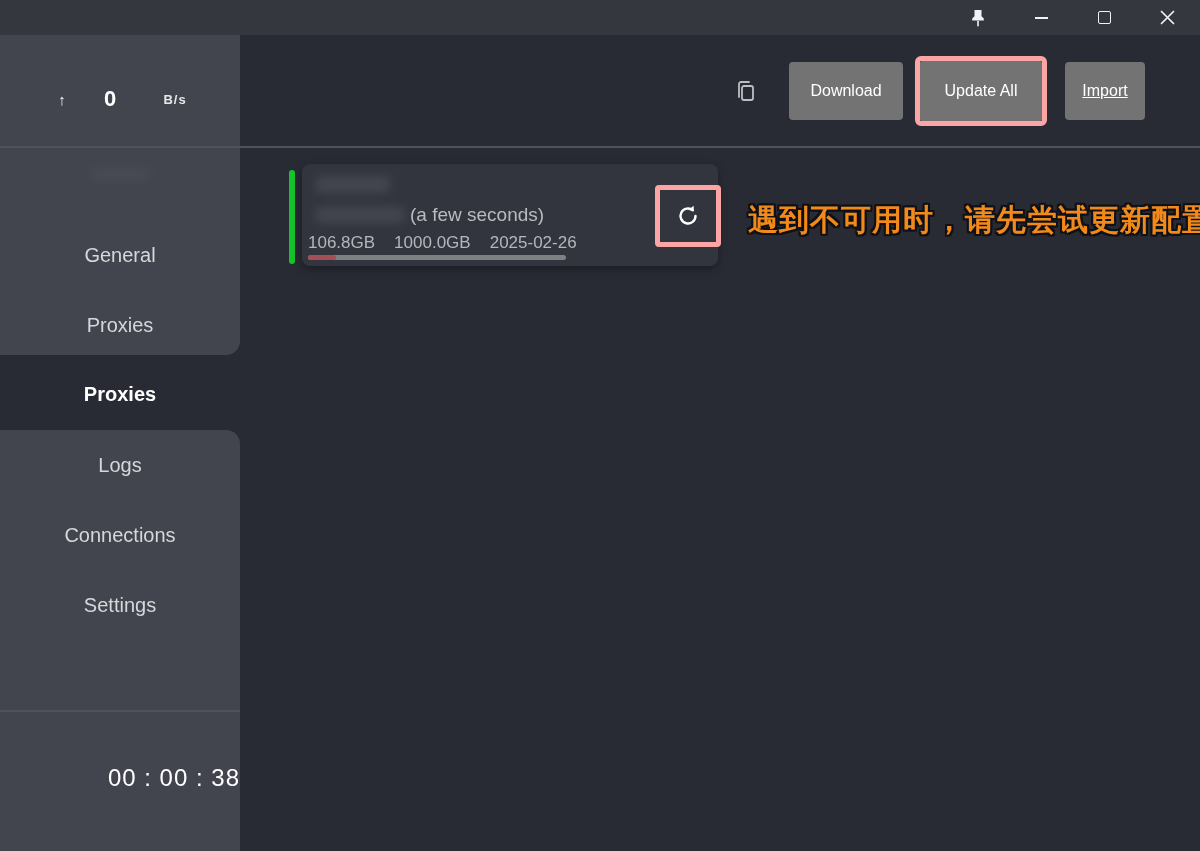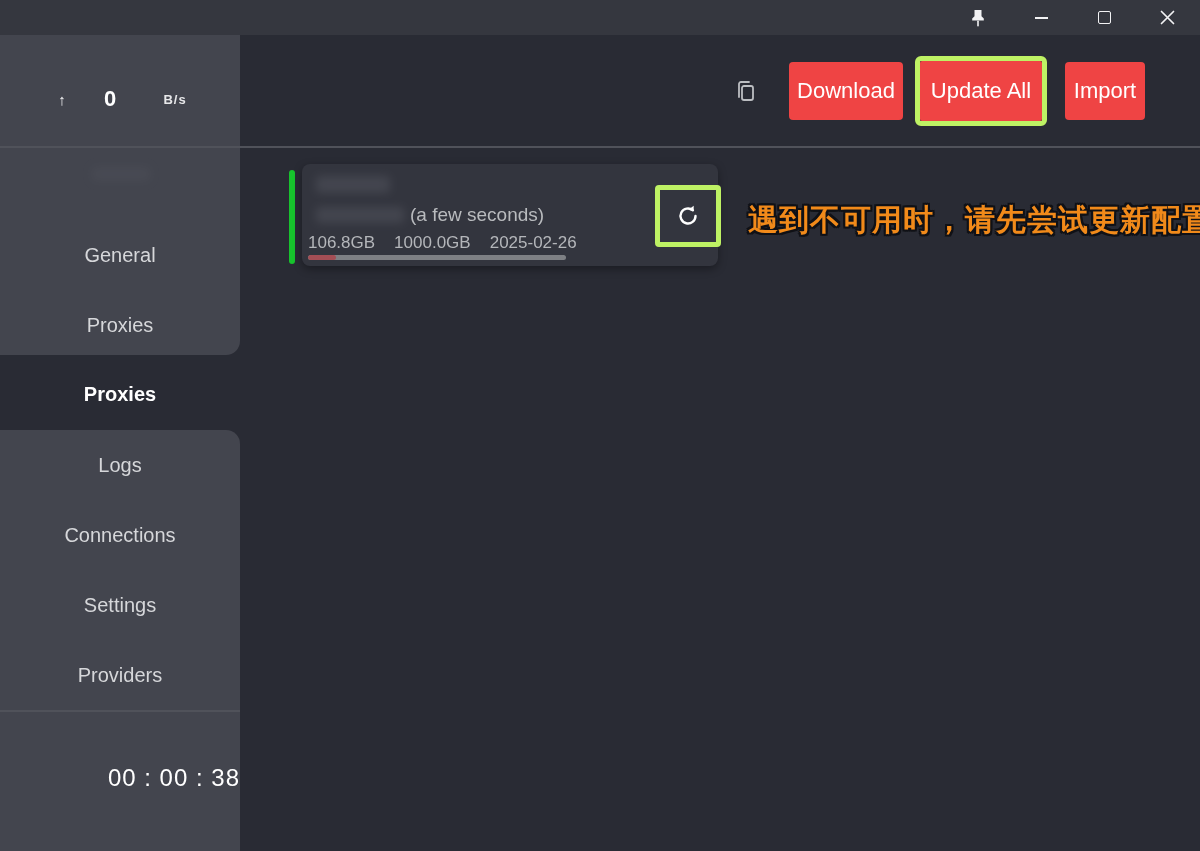--- a/index.html
+++ b/index.html
@@ -43,28 +43,28 @@
   
   .url-input {
     position:absolute; left:288px; top:62px; width:490px; height:58px;
     background:#24262f; border:1.5px solid #5b5d64; border-radius:5px;
     color:#d8d9dc; font-size:22px; padding:0 48px 0 22px; outline:none;
     font-family:"Liberation Sans","DejaVu Sans",sans-serif;
   }
   .url-input::placeholder { color:#8f9196; }
   .copy-icon { position:absolute; left:732px; top:78px; width:28px; height:28px; cursor:pointer; }
   .btn {
-    position:absolute; top:62px; height:58px; background:#ef4444; border:none;
-    border-radius:4px; color:#ffffff; font-size:22px; cursor:pointer;
+    position:absolute; top:62px; height:58px; background:#737373; border:none;
+    border-radius:4px; color:#ffffff; font-size:16px; cursor:pointer;
     font-family:"Liberation Sans","DejaVu Sans",sans-serif;
     display:flex; align-items:center; justify-content:center;
   }
   .btn-download { left:789px; width:114px; }
-  .btn-import { left:1065px; width:80px; }
-  .hl-box { position:absolute; border:5px solid #bef264; border-radius:6px; }
+  .btn-import { left:1065px; width:80px;text-decoration:underline; }
+  .hl-box { position:absolute; border:5px solid #fca5a5; border-radius:6px; }
   .hl-update { left:915px; top:56px; width:132px; height:70px; }
   .hl-update .btn { position:absolute; left:0; top:0; width:122px; height:60px; border-radius:2px; }
   
   .green-bar { position:absolute; left:289px; top:170px; width:6px; height:94px; background:#17c32d; border-radius:3px; }
   .card {
     position:absolute; left:302px; top:164px; width:416px; height:102px;
     background:#33353e; border-radius:8px; box-shadow:0 3px 8px rgba(0,0,0,.35);
   }
   .card-name { position:absolute; left:14px; top:12px; width:74px; height:17px; }
   .card-sub { position:absolute; left:14px; top:40px; height:22px; display:flex; align-items:center; }
@@ -133,21 +133,20 @@
   <div class="panel nav-bottom"></div>
 
   <div class="redacted sidebar-logo"></div>
 
   <div class="nav-item" style="top:240px;">General</div>
   <div class="nav-item" style="top:310px;">Proxies</div>
   <div class="nav-item selected" style="top:379px;">Proxies</div>
   <div class="nav-item" style="top:450px;">Logs</div>
   <div class="nav-item" style="top:520px;">Connections</div>
   <div class="nav-item" style="top:590px;">Settings</div>
-  <div class="nav-item" style="top:660px;">Providers</div>
 
   <div class="divider divider-bottom"></div>
   <div class="panel footer-panel"></div>
   <div class="uptime">00 : 00 : 38</div>
 
   <div class="copy-icon">
     <svg width="28" height="28" viewBox="0 0 28 28">
       <rect x="10" y="8" width="11" height="14" rx="2" fill="none" stroke="#bcbec2" stroke-width="1.8"></rect>
       <path d="M7 19 V6 a2 2 0 0 1 2-2 h8" fill="none" stroke="#bcbec2" stroke-width="1.8" stroke-linecap="round"></path>
     </svg>

